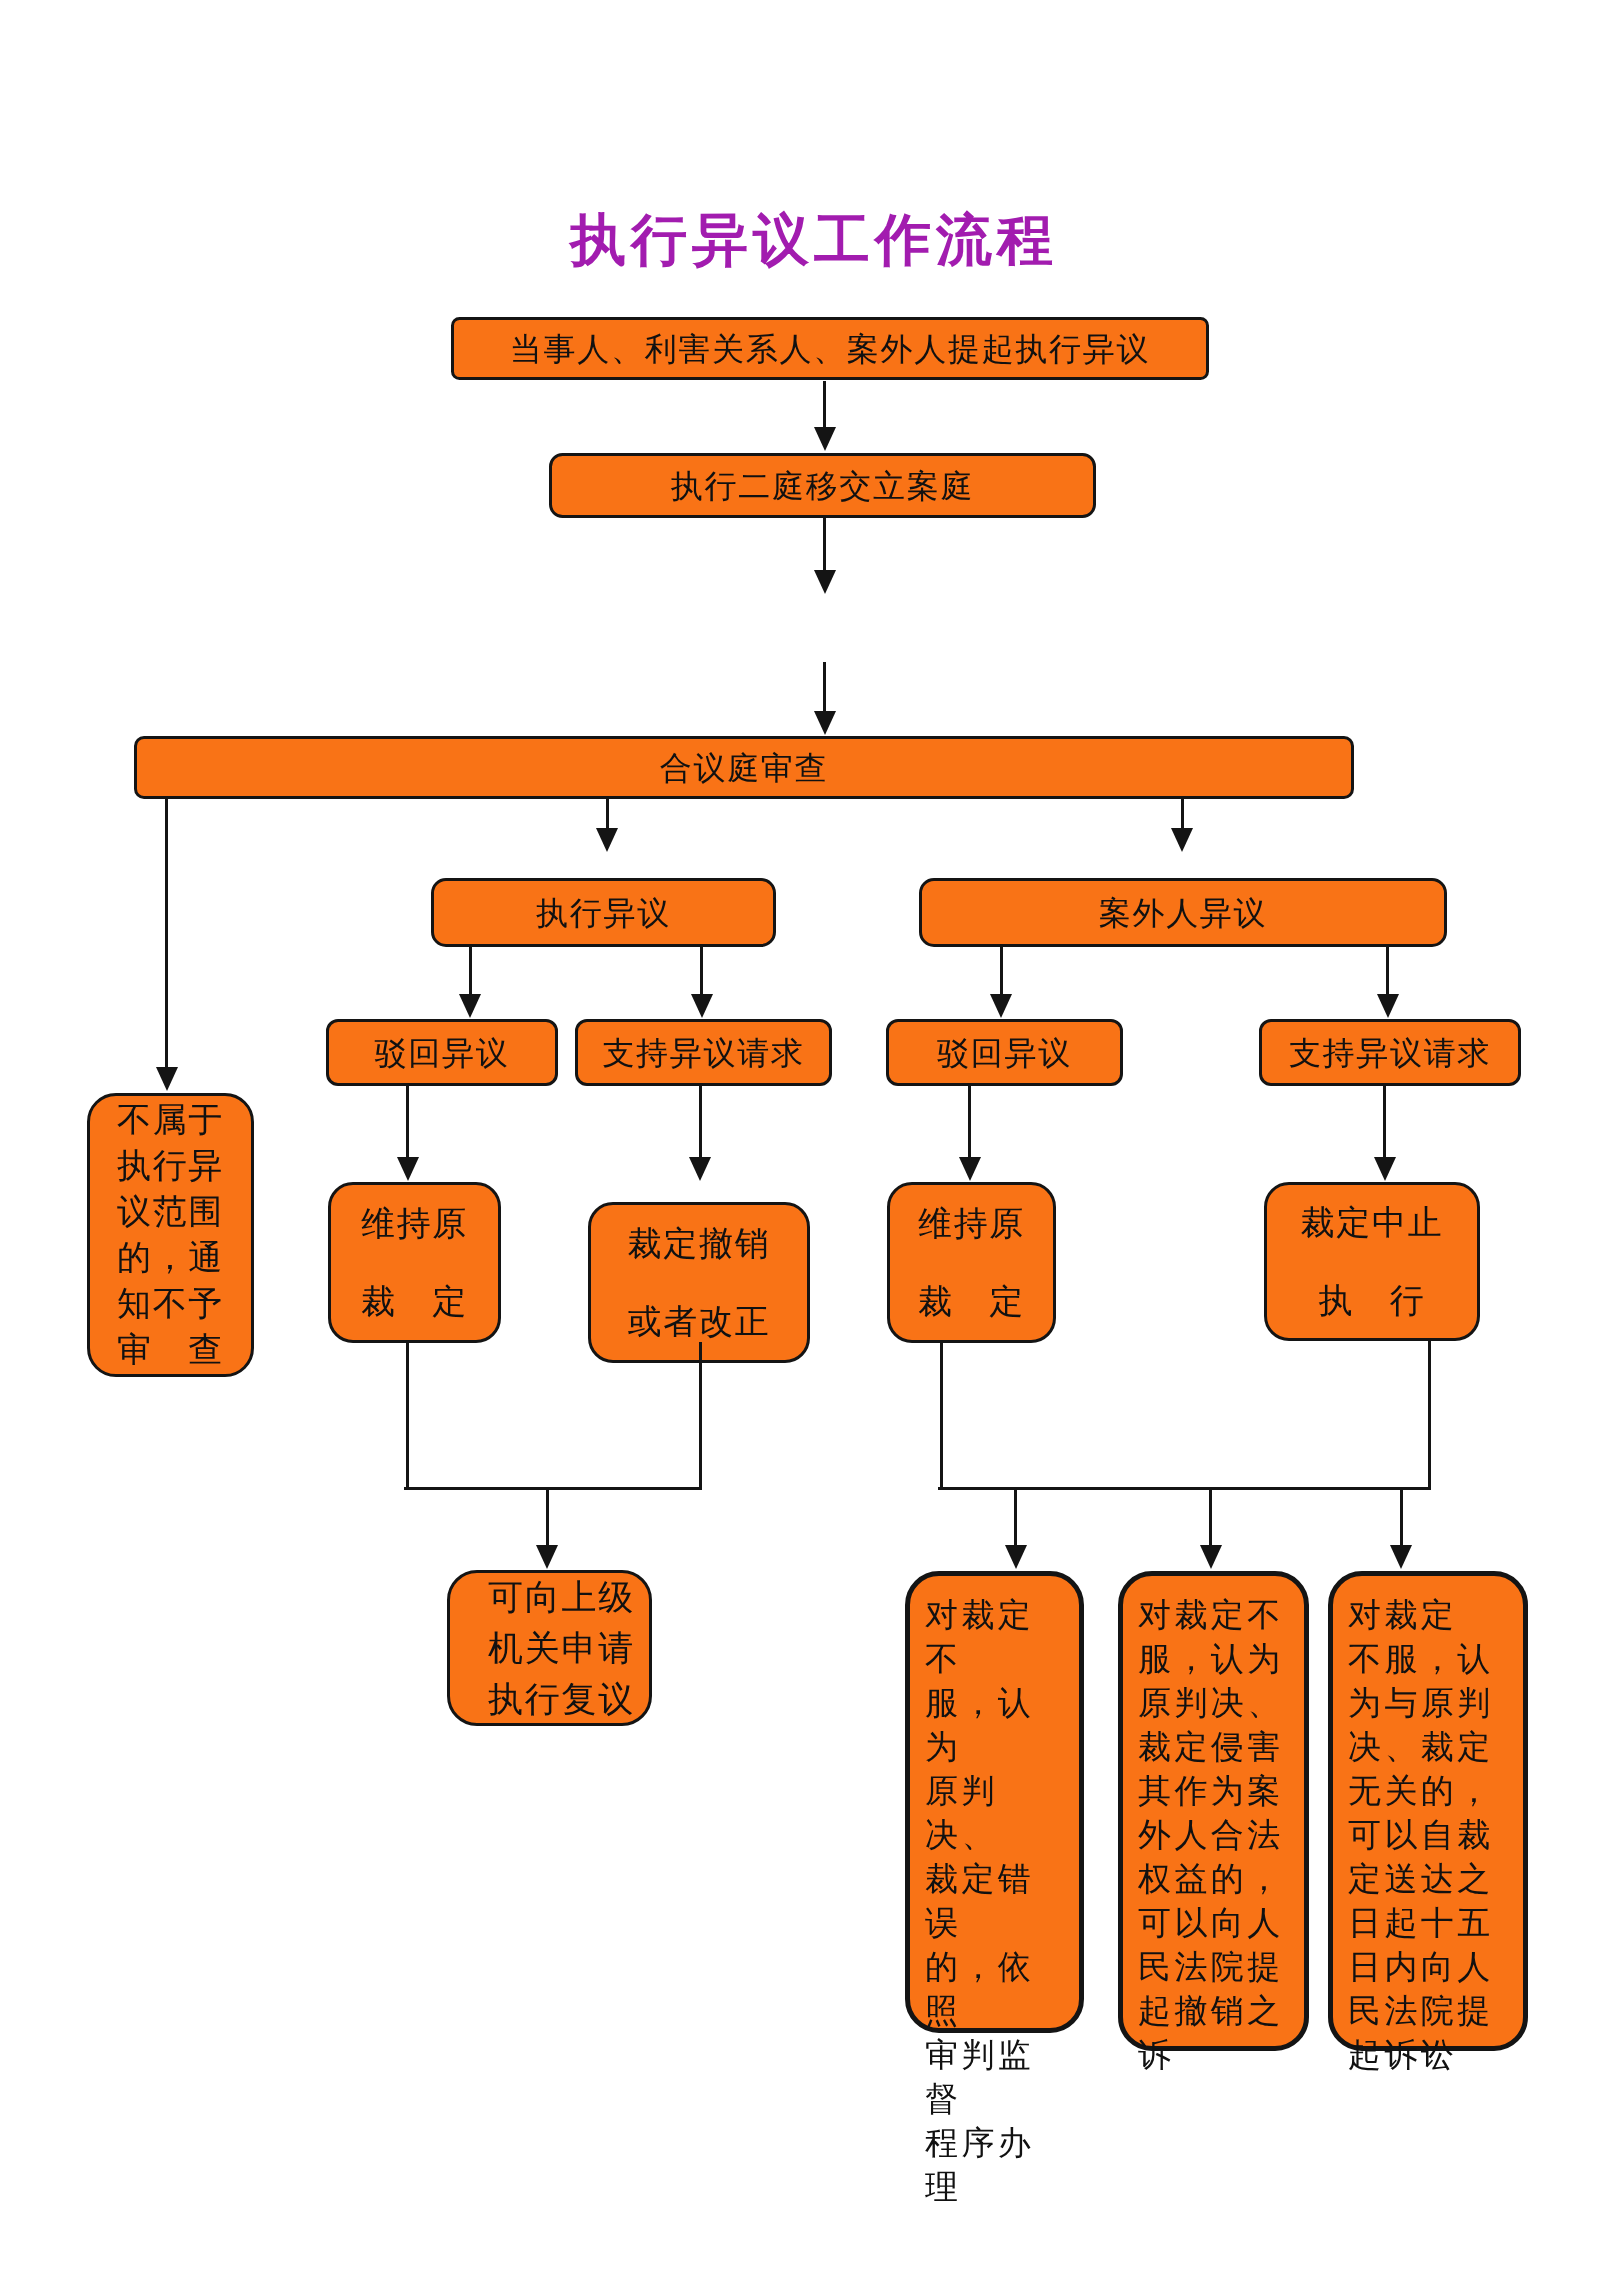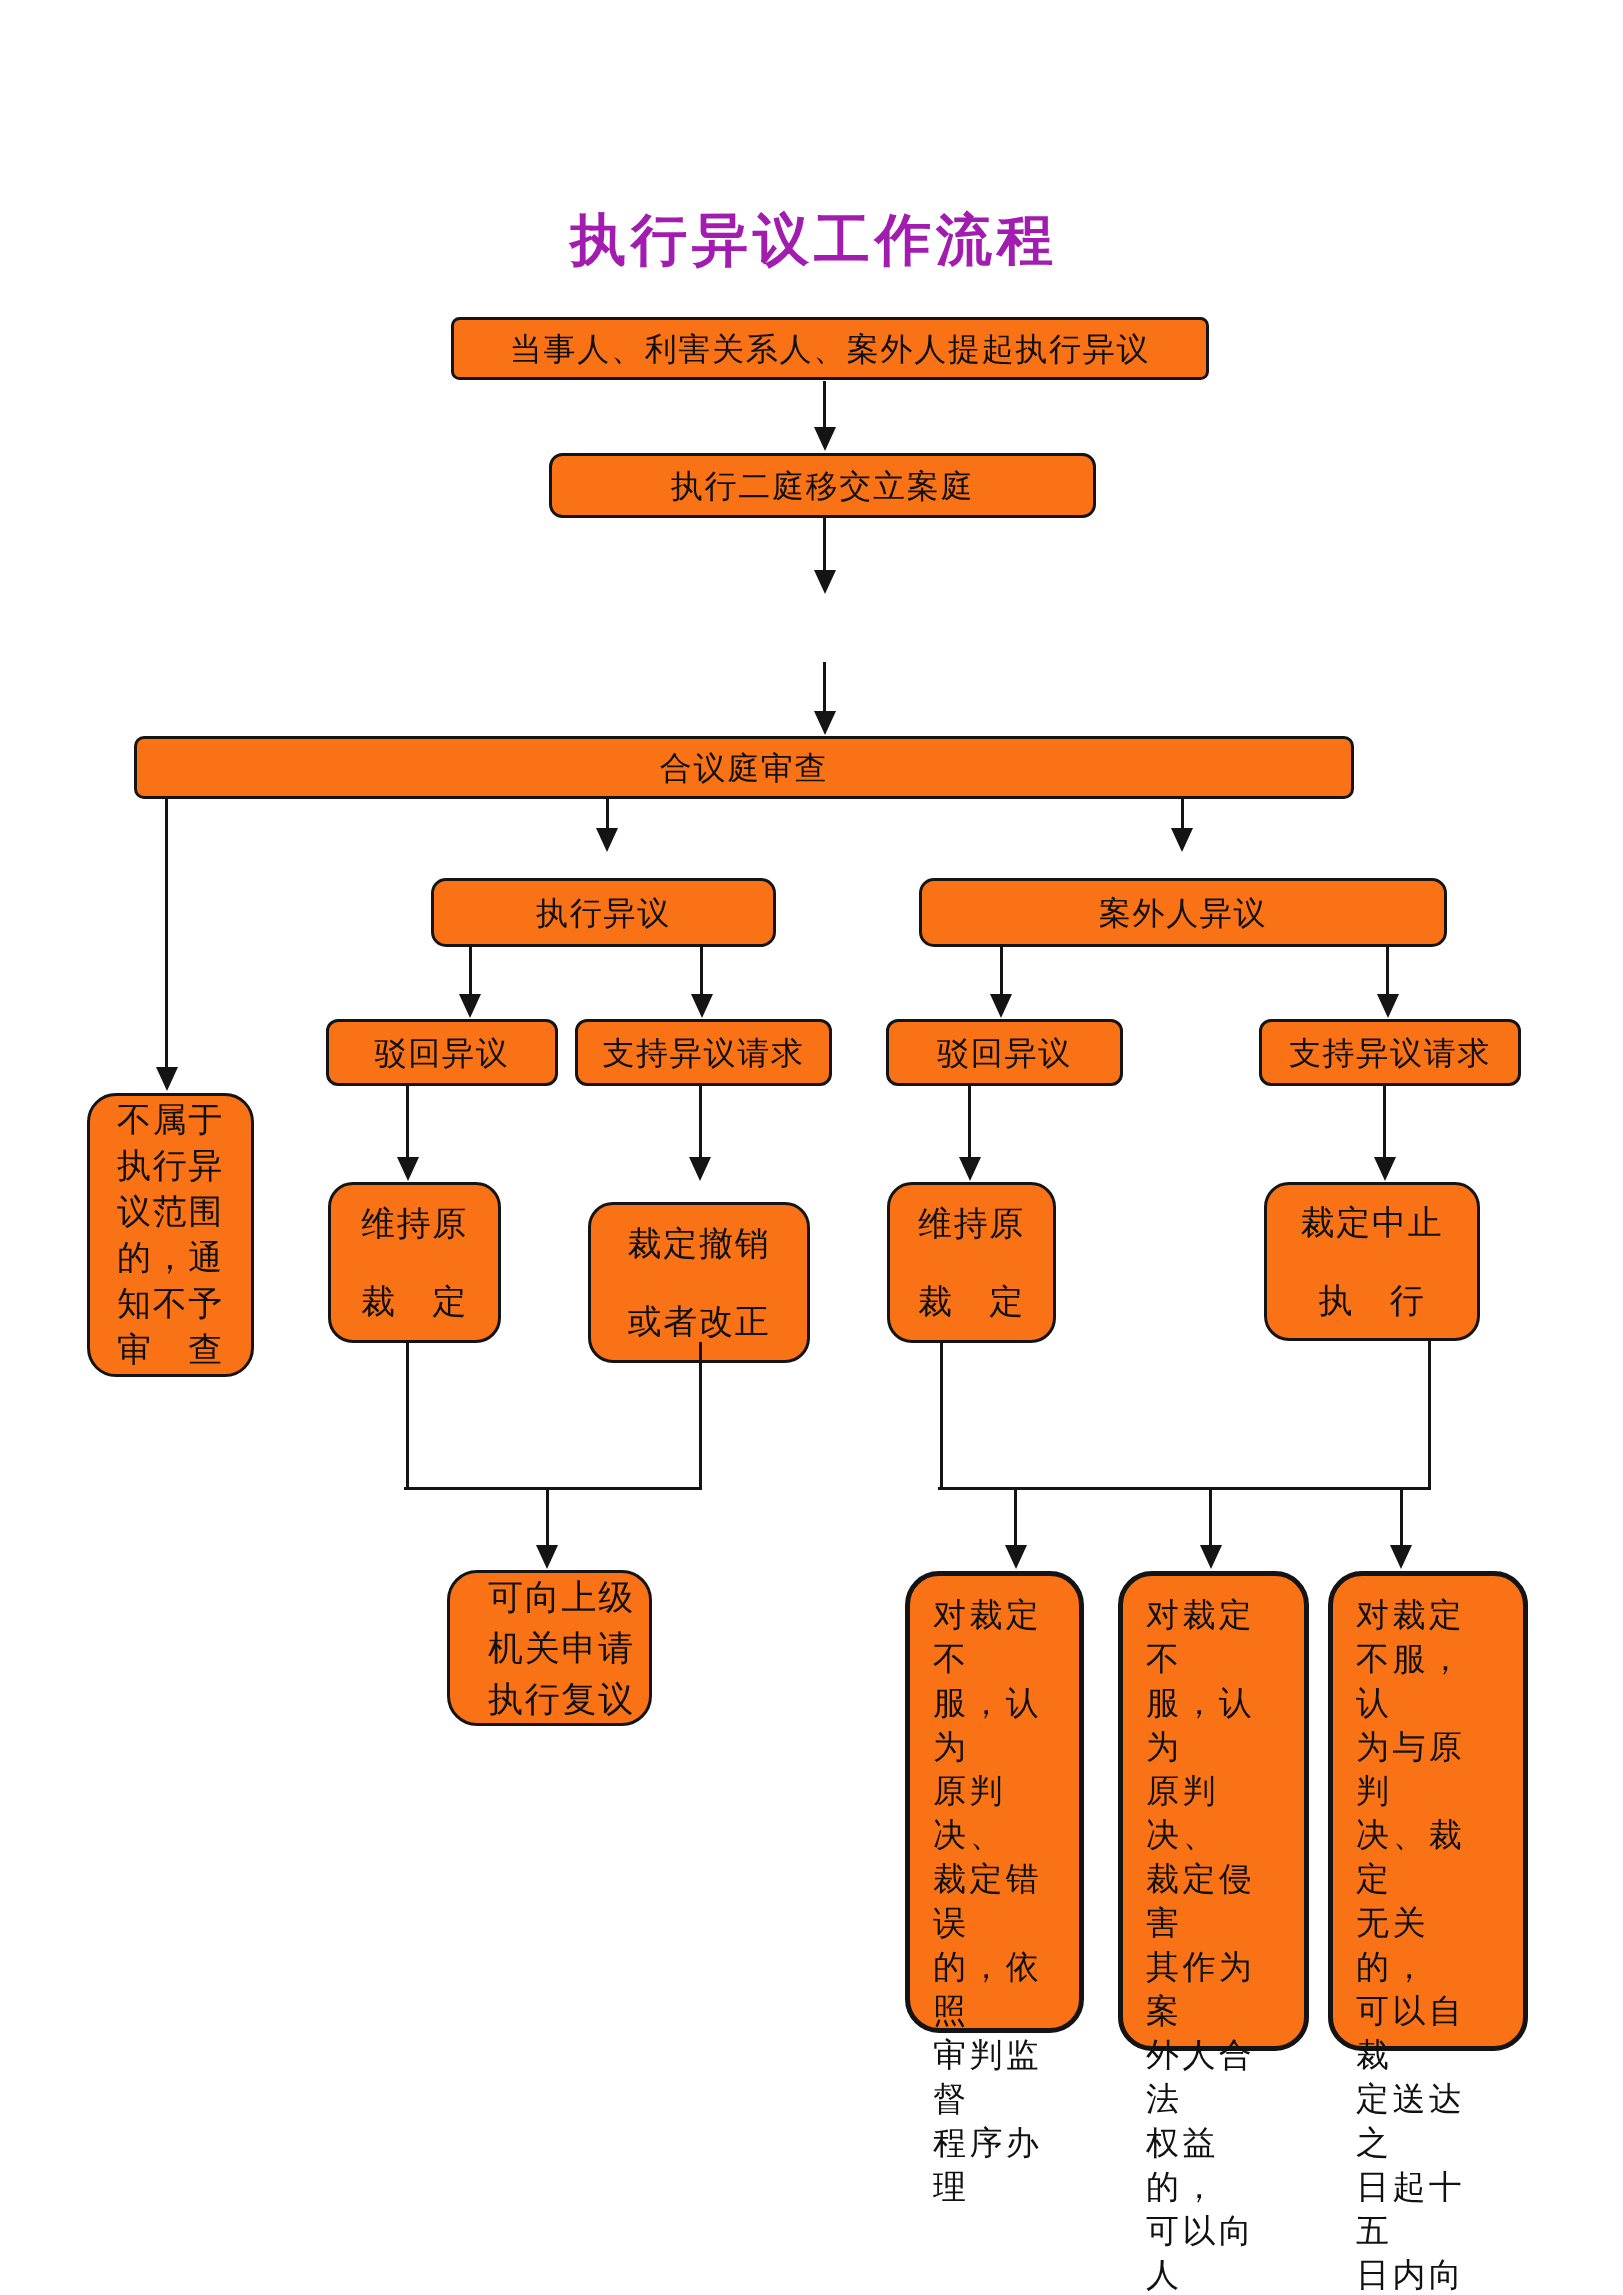--- a/index.html
+++ b/index.html
@@ -35,21 +35,21 @@
     letter-spacing:1.7px;
   }
   .box.thick{border-width:5px;}
   .decision{line-height:78px;font-size:34px;}
   .tallnote{line-height:46px;font-size:34px;}
   .threeline{line-height:51px;font-size:35px;padding-left:24px;}
   .parabox{
     align-items:flex-start;
     justify-content:flex-start;
     text-align:left;
-    padding:17px 23px;
+    padding:17px 15px;
     font-size:33px;
     line-height:44px;
     letter-spacing:3.4px;
   }
   .vline{position:absolute;width:3.4px;background:#141414;}
   .hline{position:absolute;height:3.4px;background:#141414;}
   .arrhead{
     position:absolute;width:0;height:0;
     border-left:11px solid transparent;
     border-right:11px solid transparent;

